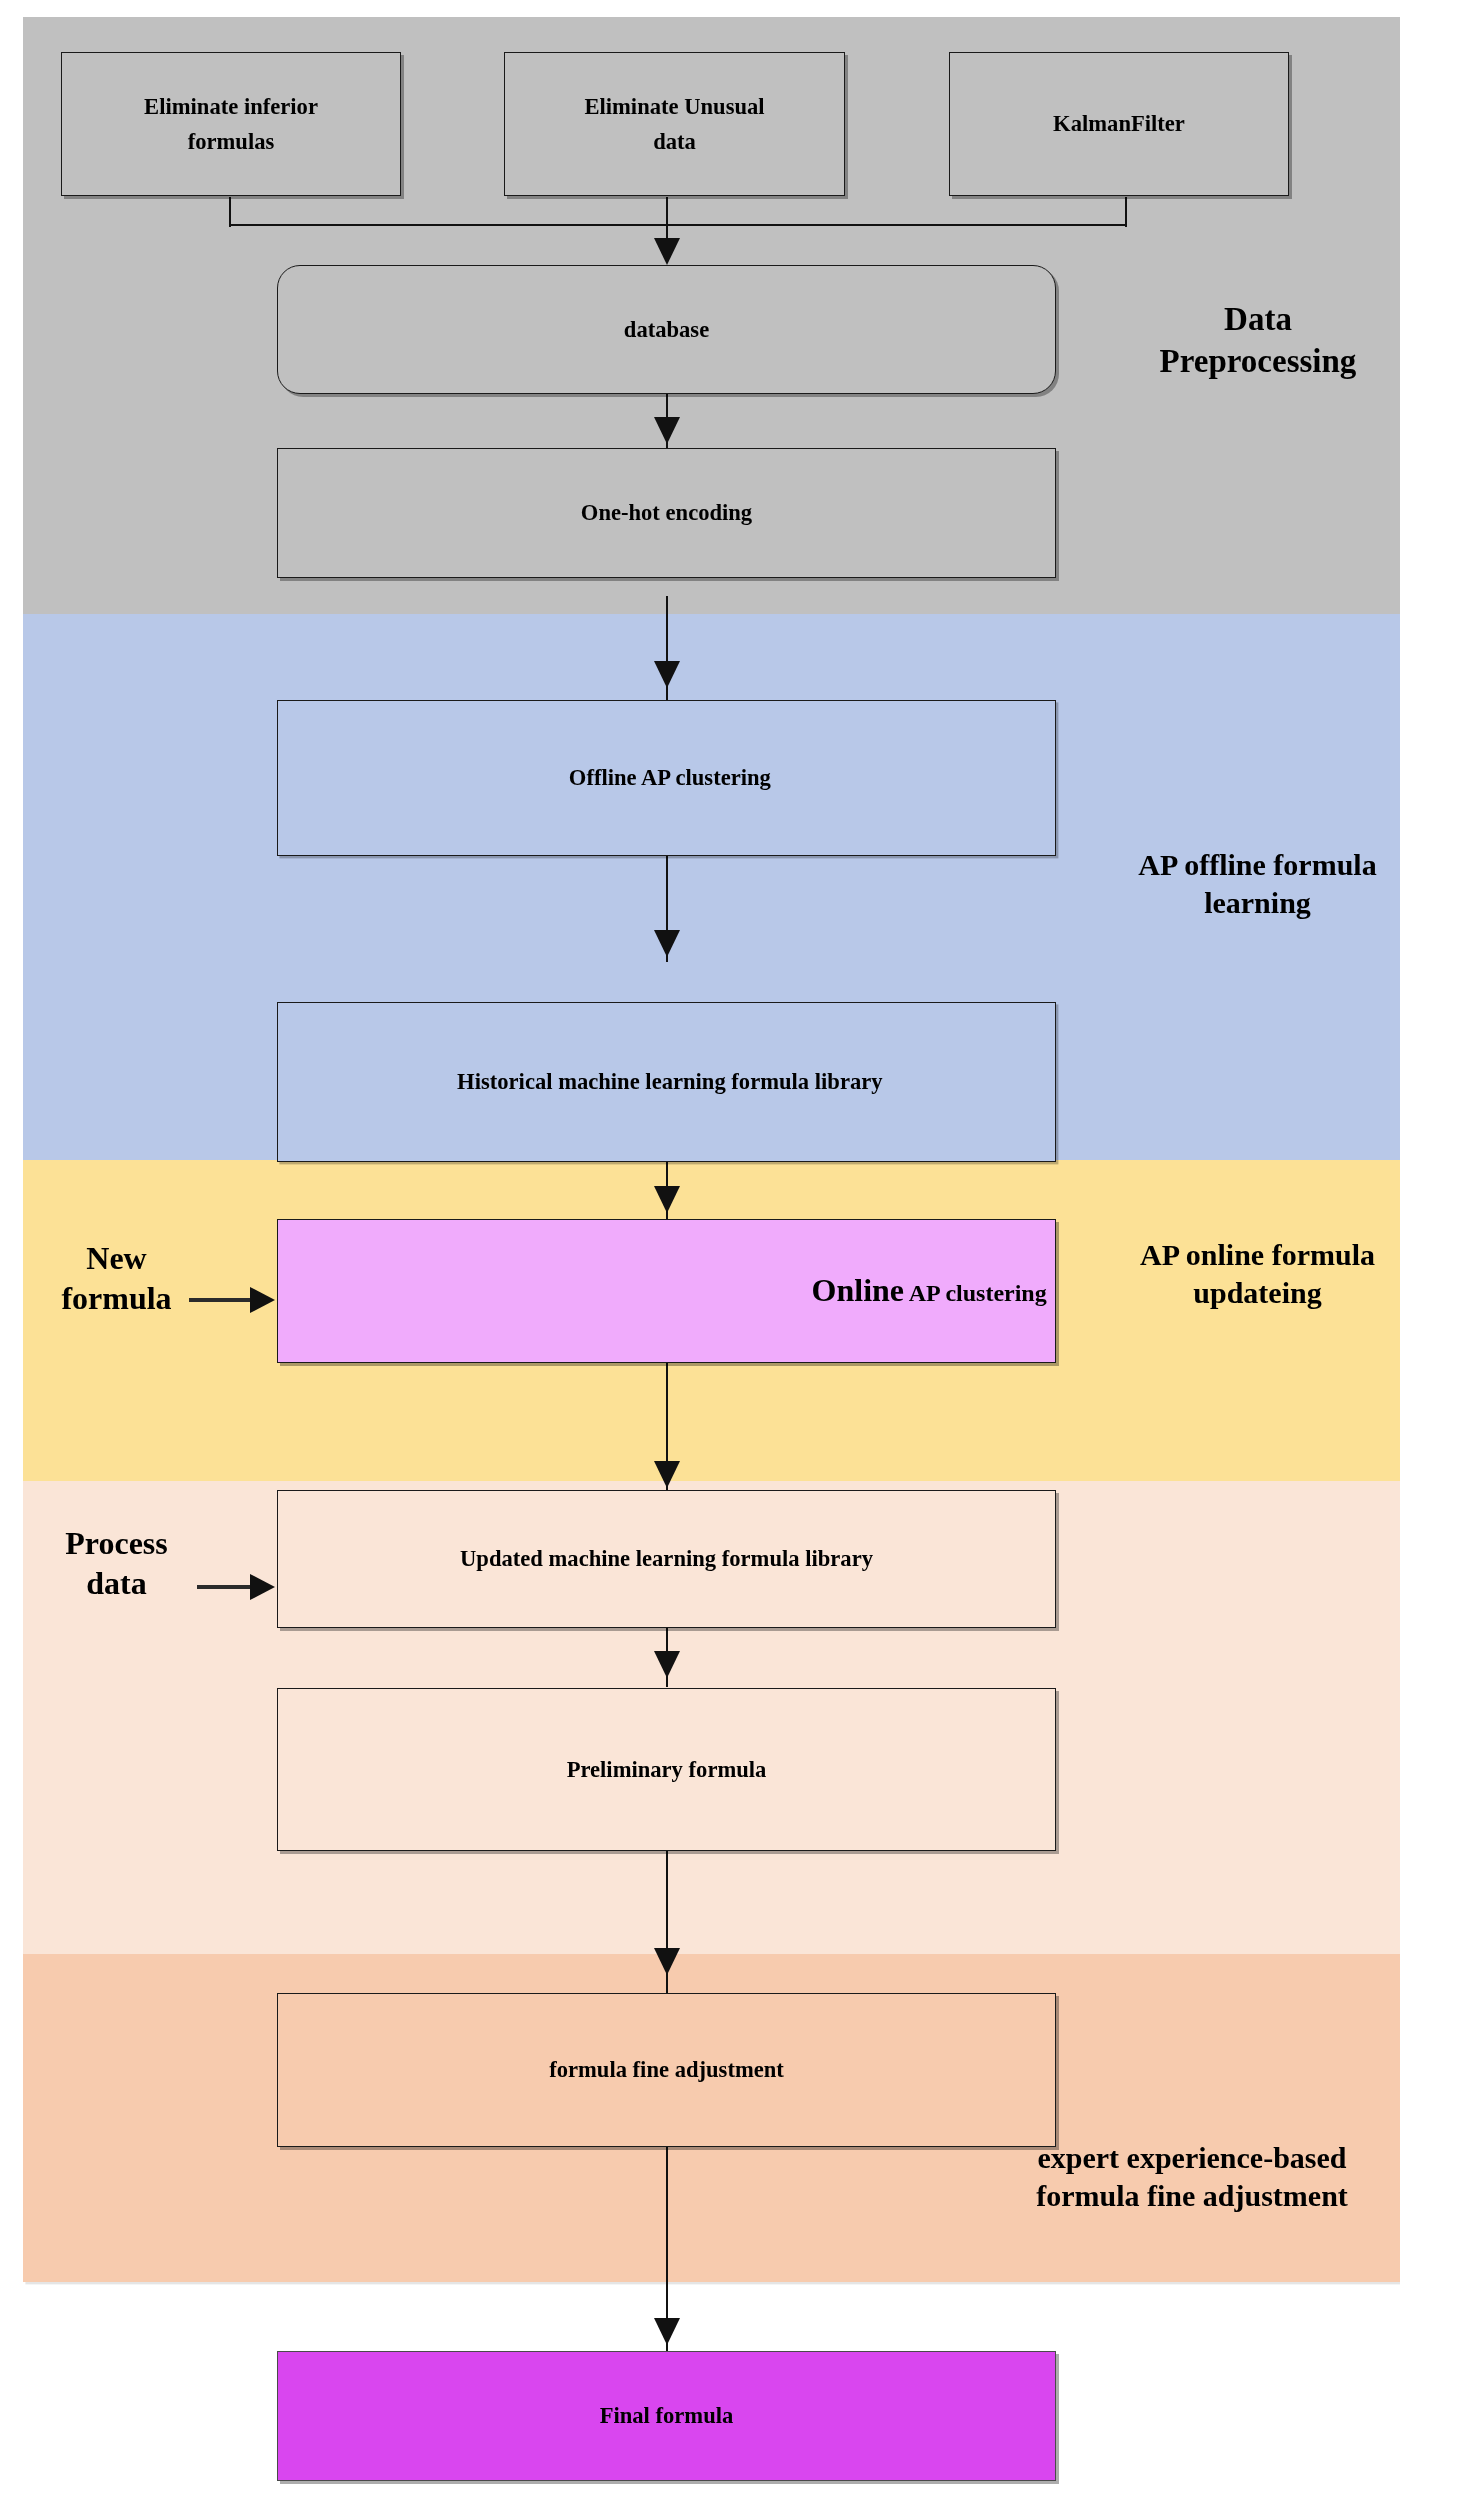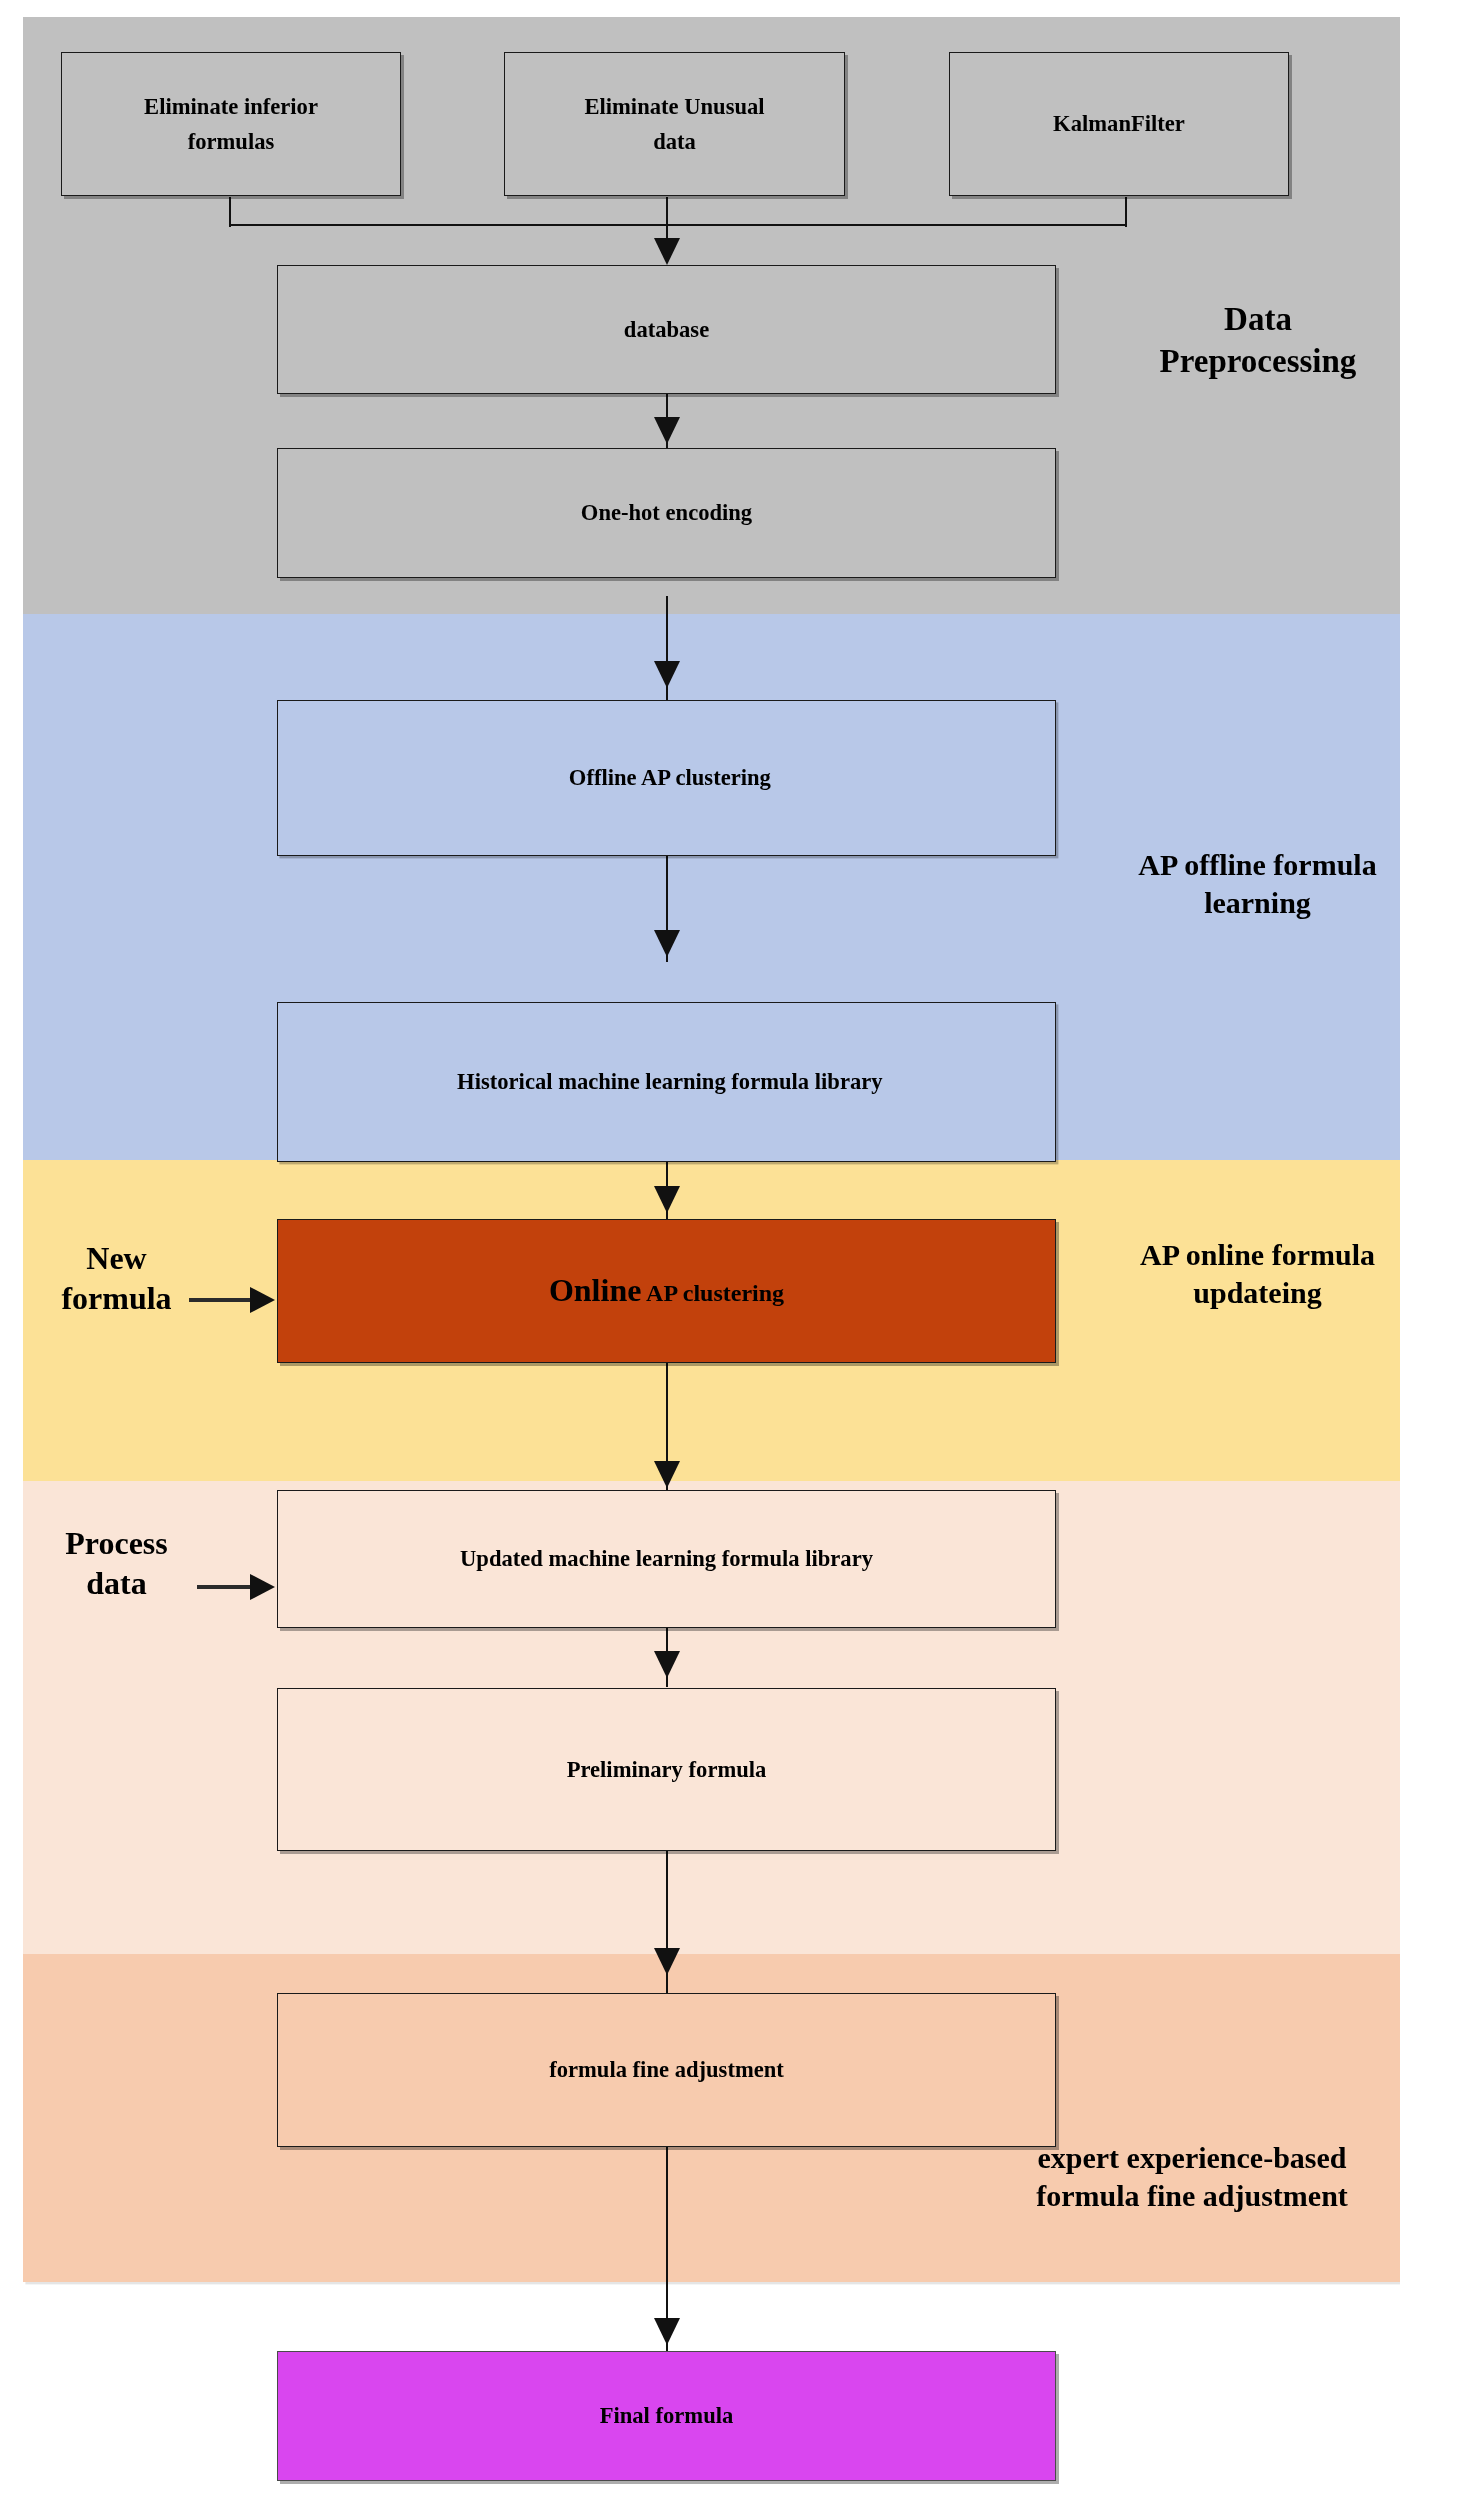--- a/index.html
+++ b/index.html
@@ -117,37 +117,37 @@
 
   <div class="node big" style="left:504px;top:52px;width:341px;height:144px;background:#c0c0c0;">
     <span style="white-space:pre-line;">Eliminate Unusual
 data</span>
   </div>
 
   <div class="node big" style="left:949px;top:52px;width:340px;height:144px;background:#c0c0c0;">
     <span style="white-space:pre-line;">KalmanFilter</span>
   </div>
 
-  <div class="node big" style="left:277px;top:265px;width:779px;height:129px;background:#c0c0c0;">
+  <div class="node big" style="left:277px;top:265px;width:779px;height:129px;background:#c0c0c0;border-radius:23px;">
     <span>database</span>
   </div>
 
   <div class="node big" style="left:277px;top:448px;width:779px;height:130px;background:#c0c0c0;">
     <span>One-hot encoding</span>
   </div>
 
   <div class="node thin big" style="left:277px;top:700px;width:779px;height:156px;background:#b8c8e8;">
     <span>Offline AP clustering</span>
   </div>
 
   <div class="node thin big" style="left:277px;top:962px;width:779px;height:160px;background:#b8c8e8;margin-top:40px;">
     <span>Historical machine learning formula library</span>
   </div>
 
-  <div class="node" style="left:277px;top:1219px;width:779px;height:144px;background:#c2410c;">
+  <div class="node" style="left:277px;top:1219px;width:779px;height:144px;background:#f0abfc;justify-content:flex-end;">
     <span>
       <span class="mix-lead">Online</span><span class="mix-rest"> AP clustering</span>
     </span>
   </div>
 
   <div class="node big" style="left:277px;top:1490px;width:779px;height:138px;background:#fae5d7;">
     <span>Updated machine learning formula library</span>
   </div>
 
   <div class="node big" style="left:277px;top:1688px;width:779px;height:163px;background:#fae5d7;">

